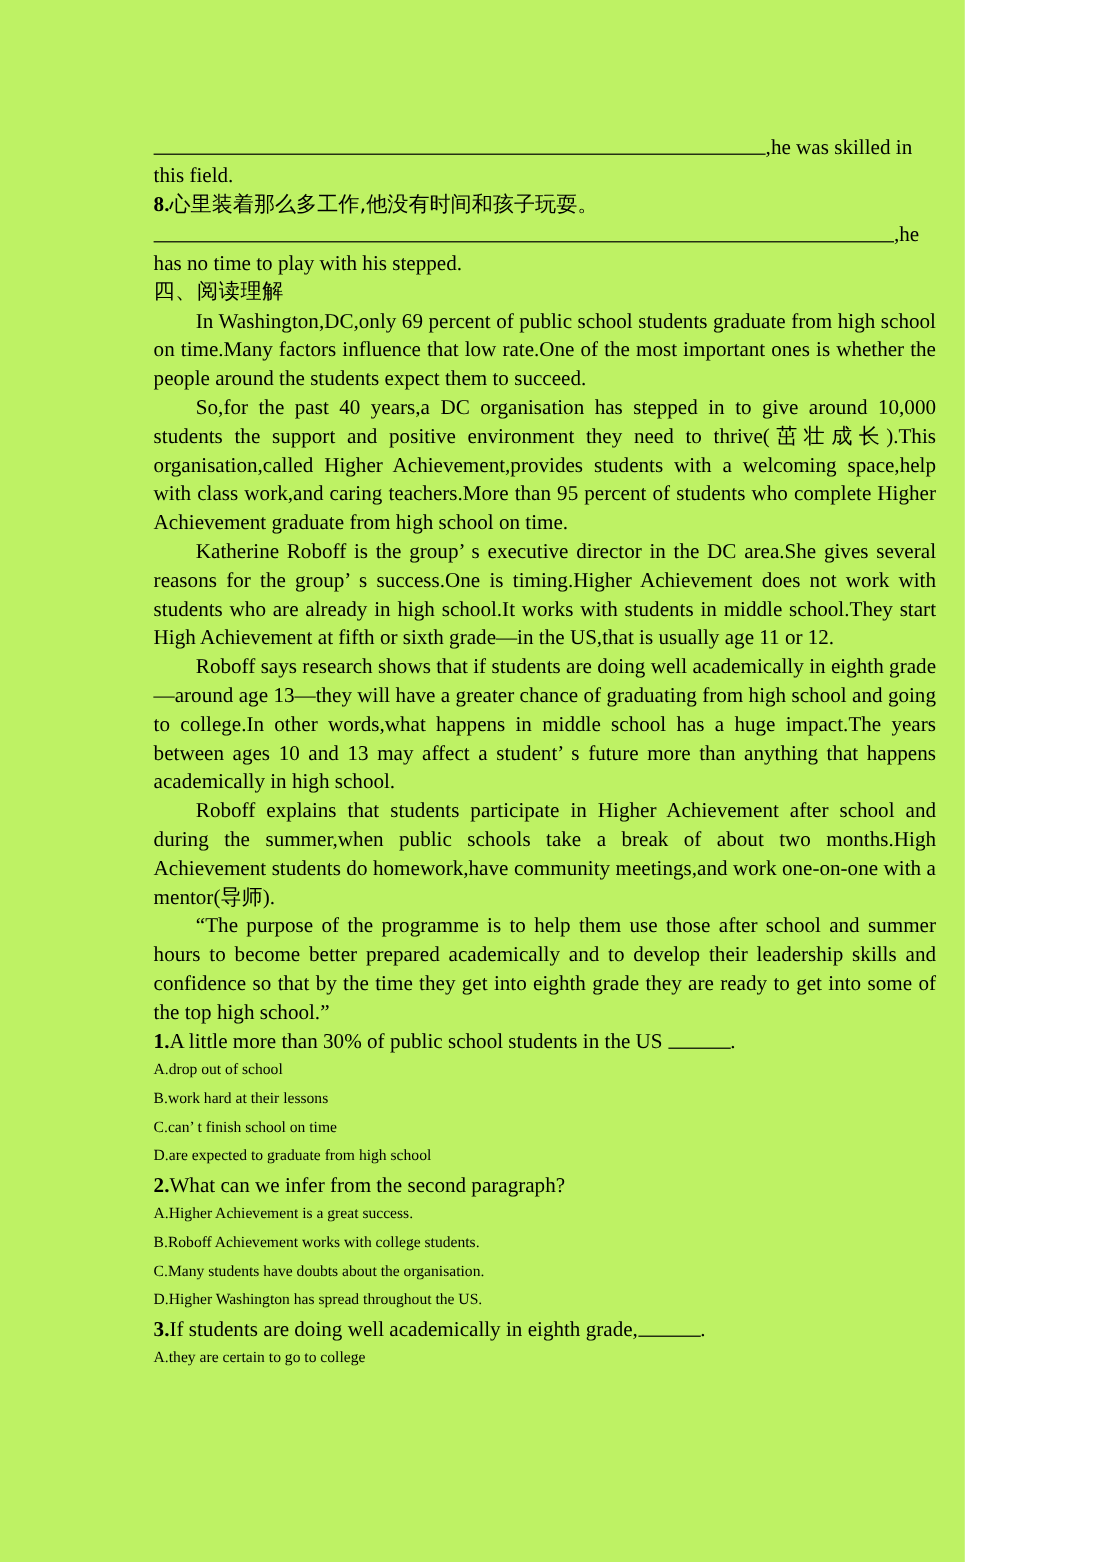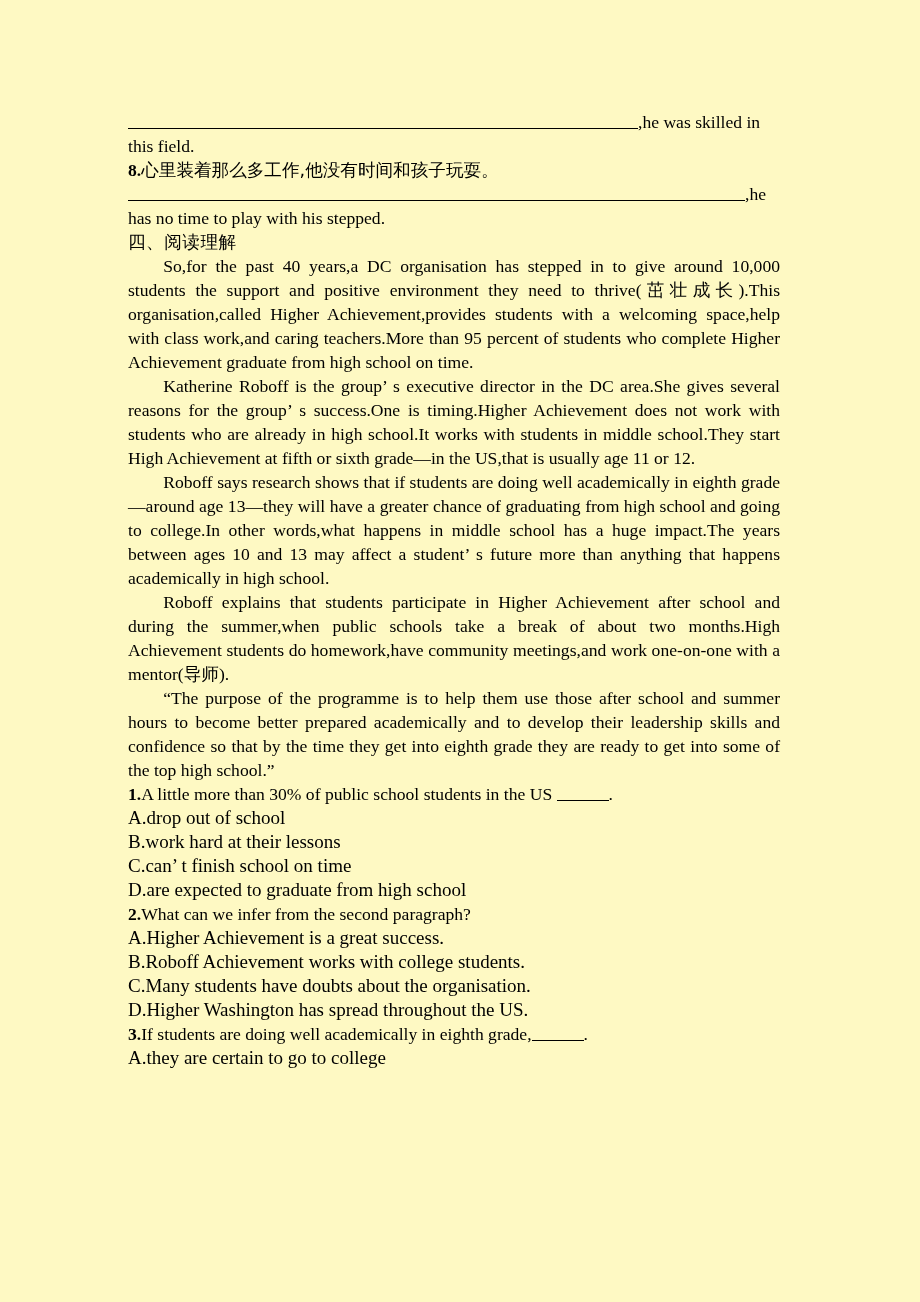--- a/index.html
+++ b/index.html
@@ -9,23 +9,23 @@
   }
   body {
     width: 920px;
     height: 1302px;
     font-family: "Liberation Serif", "DejaVu Serif", serif;
     color: #000000;
     overflow: hidden;
   }
   .page {
     position: relative;
-    width: 920px;
+    width: 804px;
     height: 1302px;
-    background: #fef9c3;
+    background: #bef264;
   }
   .content {
     position: absolute;
     left: 128px;
     top: 110px;
     width: 652px;
   }
 
   
   .line {
@@ -37,21 +37,21 @@
   .para {
     font-size: 17.6px;
     line-height: 24px;
     text-align: justify;
     text-justify: inter-word;
     text-indent: 2em;
     margin: 0;
   }
 
   .opt {
-    font-size: 19px;
+    font-size: 13px;
     line-height: 24px;
     margin: 0;
     text-indent: 0;
   }
 
   .qline {
     font-size: 17.6px;
     line-height: 24px;
     margin: 0;
     text-indent: 0;
@@ -109,20 +109,21 @@
 
     <div class="line"><span class="answer-rule rule-long"></span><span>,he was skilled in</span></div>
     <div class="line">this field.</div>
 
     <div class="cn"><span class="qnum">8.</span><span>心里装着那么多工作,他没有时间和孩子玩耍。</span></div>
     <div class="line"><span class="answer-rule rule-xlong"></span><span>,he</span></div>
     <div class="line">has no time to play with his stepped.</div>
 
     <div class="heading">四、阅读理解</div>
 
+    <p class="para">In Washington,DC,only 69 percent of public school students graduate from high school on time.Many factors influence that low rate.One of the most important ones is whether the people around the students expect them to succeed.</p>
     <p class="para">So,for the past 40 years,a DC organisation has stepped in to give around 10,000 students the support and positive environment they need to thrive(茁壮成长).This organisation,called Higher Achievement,provides students with a welcoming space,help with class work,and caring teachers.More than 95 percent of students who complete Higher Achievement graduate from high school on time.</p>
     <p class="para">Katherine Roboff is the group’ s executive director in the DC area.She gives several reasons for the group’ s success.One is timing.Higher Achievement does not work with students who are already in high school.It works with students in middle school.They start High Achievement at fifth or sixth grade—in the US,that is usually age 11 or 12.</p>
     <p class="para">Roboff says research shows that if students are doing well academically in eighth grade—around age 13—they will have a greater chance of graduating from high school and going to college.In other words,what happens in middle school has a huge impact.The years between ages 10 and 13 may affect a student’ s future more than anything that happens academically in high school.</p>
     <p class="para">Roboff explains that students participate in Higher Achievement after school and during the summer,when public schools take a break of about two months.High Achievement students do homework,have community meetings,and work one-on-one with a mentor(导师).</p>
     <p class="para">“The purpose of the programme is to help them use those after school and summer hours to become better prepared academically and to develop their leadership skills and confidence so that by the time they get into eighth grade they are ready to get into some of the top high school.”</p>
 
     <div class="qline"><span class="qnum">1.</span><span>A little more than 30% of public school students in the US </span><span class="blank-short"></span><span>.</span></div>
     <div class="opt">A.drop out of school</div>
     <div class="opt">B.work hard at their lessons</div>
     <div class="opt">C.can’ t finish school on time</div>

